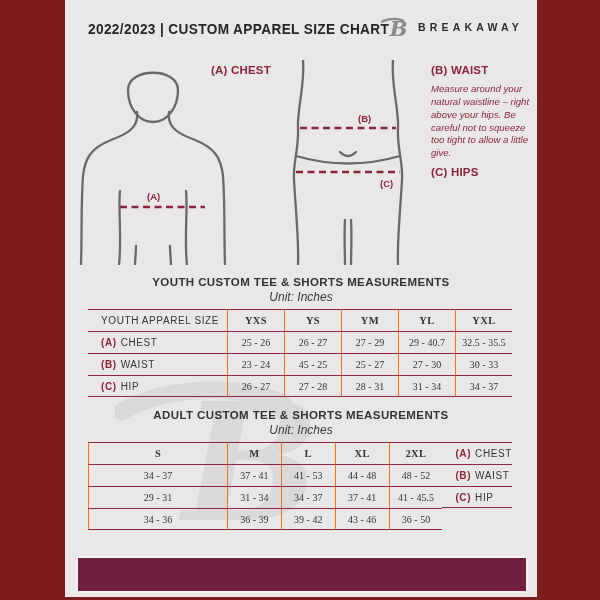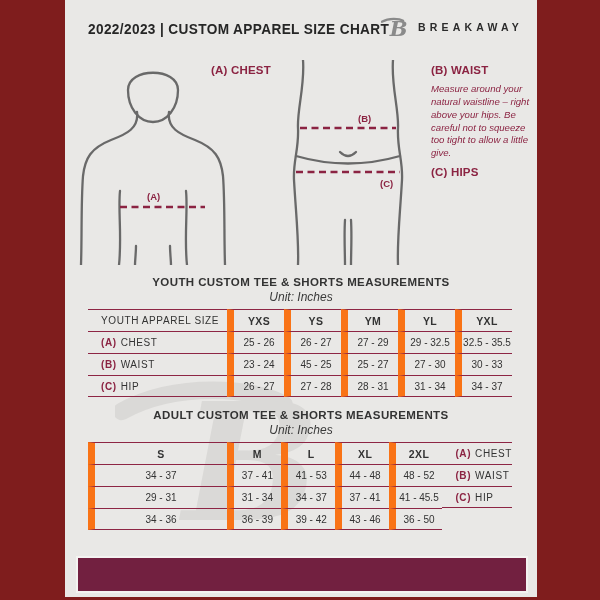--- a/index.html
+++ b/index.html
@@ -31,21 +31,21 @@
   
   .section-title { position:absolute; left:0; width:472px; text-align:center;
                    color:#333; font-weight:700; font-size:11.5px; letter-spacing:.4px; z-index:2; }
   .section-unit  { position:absolute; left:0; width:472px; text-align:center;
                    color:#3a3a3a; font-style:italic; font-size:12px; z-index:2; }
   .size-table { position:absolute; left:23px; width:424px; z-index:2;
                 display:grid; grid-template-columns:139px repeat(5,1fr); }
   .cell { height:22px; display:flex; align-items:center; justify-content:center;
           border-top:1px solid #8d2544; color:#333; font-size:10px; }
   .cell.first  { justify-content:flex-start; padding-left:13px; letter-spacing:.6px; }
-  .cell.vline  { border-left:7px solid #f97316; }
+  .cell.vline  { border-left:1px solid #f97316;font-family:Liberation Serif, serif; }
   .cell.bottom { border-bottom:1px solid #8d2544; }
   .cell.colhead { font-weight:700; font-size:10.5px; letter-spacing:.4px; }
   .cell .prefix { color:#8b2342; font-weight:700; margin-right:4px; }
 
   
   .watermark { position:absolute; left:50px; top:352px; z-index:1; opacity:.38; }
   .footer-bar { position:absolute; left:11px; top:556px; width:452px; height:37px;
                 background:#722040; border:2px solid #f4f3f1; z-index:3; }
 </style>
 </head>
@@ -105,21 +105,21 @@
         <div class="cell first">YOUTH APPAREL SIZE</div>
         <div class="cell vline colhead">YXS</div>
         <div class="cell vline colhead">YS</div>
         <div class="cell vline colhead">YM</div>
         <div class="cell vline colhead">YL</div>
         <div class="cell vline colhead">YXL</div>
         <div class="cell first"><span class="prefix">(A)</span>CHEST</div>
         <div class="cell vline">25 - 26</div>
         <div class="cell vline">26 - 27</div>
         <div class="cell vline">27 - 29</div>
-        <div class="cell vline">29 - 32.5</div>
+        <div class="cell vline">29 - 40.7</div>
         <div class="cell vline">32.5 - 35.5</div>
         <div class="cell first"><span class="prefix">(B)</span>WAIST</div>
         <div class="cell vline">23 - 24</div>
         <div class="cell vline">45 - 25</div>
         <div class="cell vline">25 - 27</div>
         <div class="cell vline">27 - 30</div>
         <div class="cell vline">30 - 33</div>
         <div class="cell first bottom"><span class="prefix">(C)</span>HIP</div>
         <div class="cell vline bottom">26 - 27</div>
         <div class="cell vline bottom">27 - 28</div>

